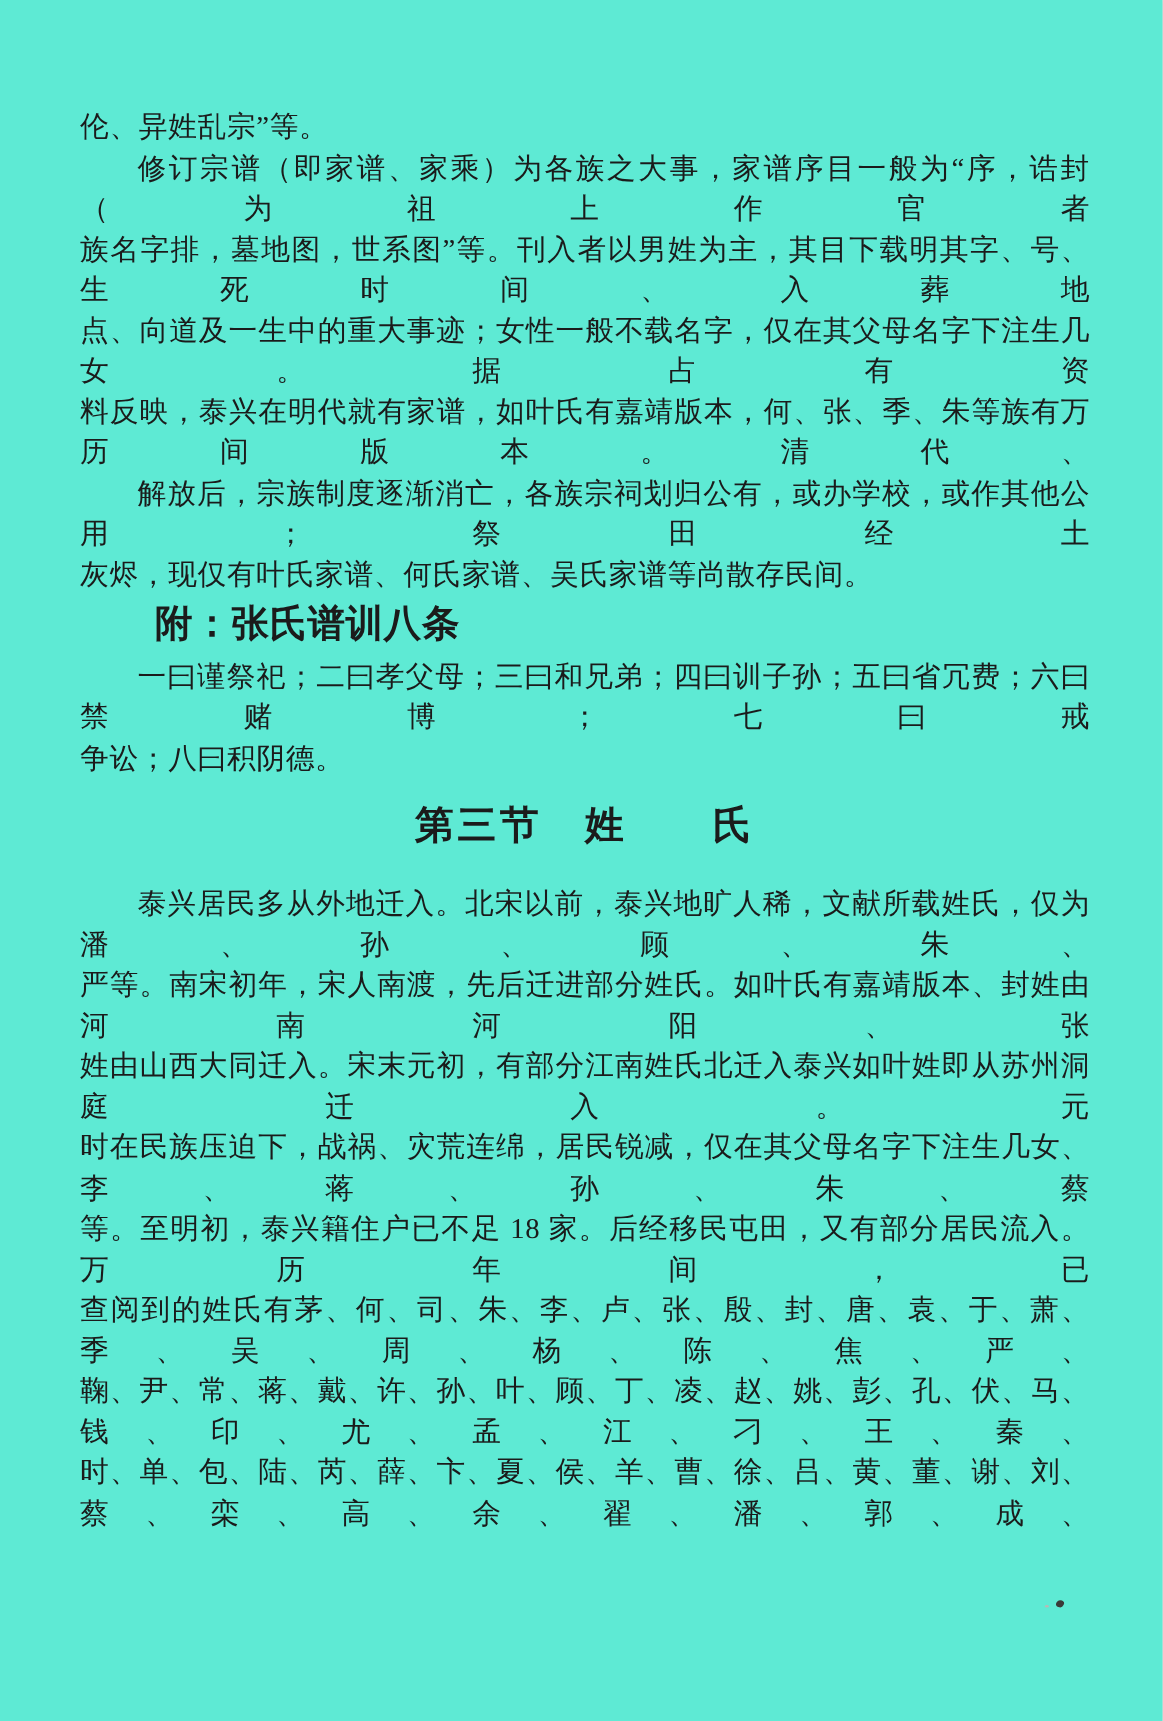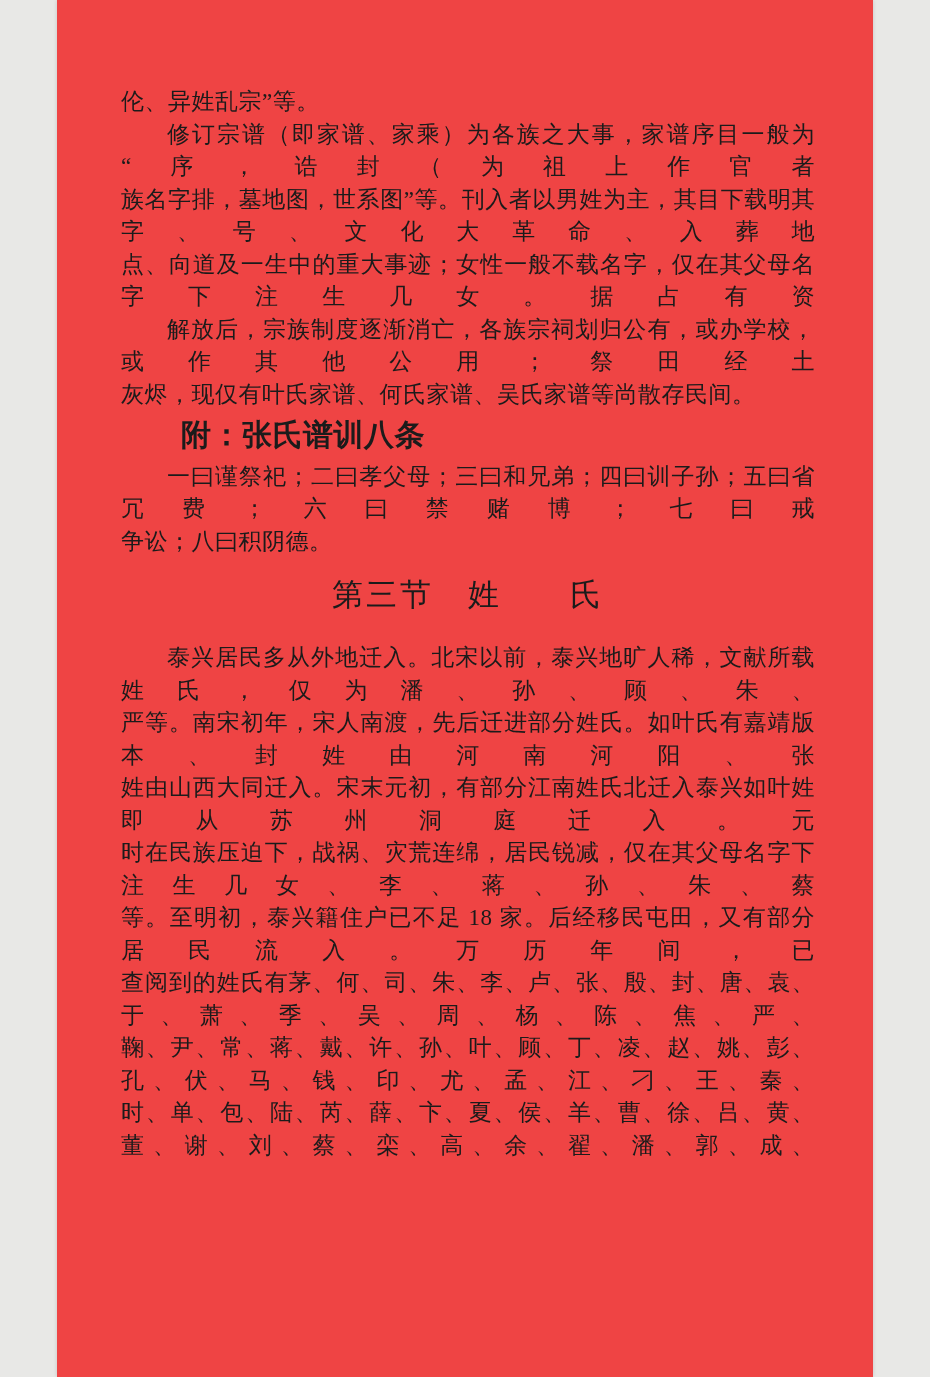--- a/index.html
+++ b/index.html
@@ -2,24 +2,24 @@
 <html lang="zh"><head>
 <meta charset="utf-8">
 <style>
   html, body {
     margin: 0;
     padding: 0;
     background: #e8e8e6;
   }
   .page {
     position: relative;
-    width: 816px;
+    width: 930px;
     height: 1377px;
     margin: 0 auto;
-    background: #ef4444;
+    background: #5eead4;
     overflow: hidden;
     box-shadow: 0 0 4px rgba(0,0,0,0.15);
   }
   .doc {
     position: absolute;
     left: 64px;
     right: 58px;
     top: 86px;
     color: #1b1b1b;
     font-family: "Liberation Serif", "DejaVu Serif", serif;
@@ -44,21 +44,21 @@
     text-align-last: left;
   }
 
   .block.title { margin: 14px 0 24px 0; }
   .block.title .line {
     font-size: 31px;
     line-height: 46px;
     letter-spacing: 3px;
     text-align: center;
     text-align-last: center;
-    font-weight: 400;
+    font-weight: 700;
   }
 
   
   .speck {
     position: absolute;
     background: #3a3a38;
   }
   .speck.s1 {
     left: 845px; top: 1280px;
     width: 6px; height: 6px;
@@ -75,22 +75,23 @@
 </head>
 <body>
 
 <div class="page">
   <div class="doc" style="color: rgb(27, 27, 27);">
       <div class="block body">
         <div class="line short">伦、异姓乱宗”等。</div>
       </div>
       <div class="block body">
         <div class="line indent">修订宗谱（即家谱、家乘）为各族之大事，家谱序目一般为“序，诰封（为祖上作官者</div>
-        <div class="line">族名字排，墓地图，世系图”等。刊入者以男姓为主，其目下载明其字、号、文化大革命、入葬地</div>
+        <div class="line">族名字排，墓地图，世系图”等。刊入者以男姓为主，其目下载明其字、号、生死时间、入葬地</div>
         <div class="line">点、向道及一生中的重大事迹；女性一般不载名字，仅在其父母名字下注生几女。据占有资</div>
+        <div class="line">料反映，泰兴在明代就有家谱，如叶氏有嘉靖版本，何、张、季、朱等族有万历间版本。清代、</div>
       </div>
       <div class="block body">
         <div class="line indent">解放后，宗族制度逐渐消亡，各族宗祠划归公有，或办学校，或作其他公用；祭田经土</div>
         <div class="line short">灰烬，现仅有叶氏家谱、何氏家谱、吴氏家谱等尚散存民间。</div>
       </div>
       <div class="block heading">
         <div class="line indent short">附：张氏谱训八条</div>
       </div>
       <div class="block body">
         <div class="line indent">一曰谨祭祀；二曰孝父母；三曰和兄弟；四曰训子孙；五曰省冗费；六曰禁赌博；七曰戒</div>

